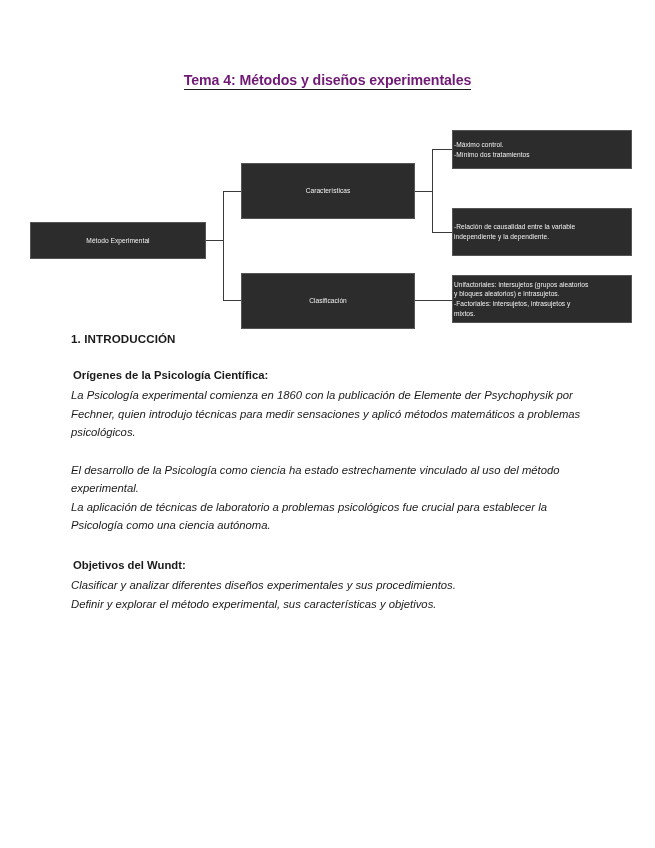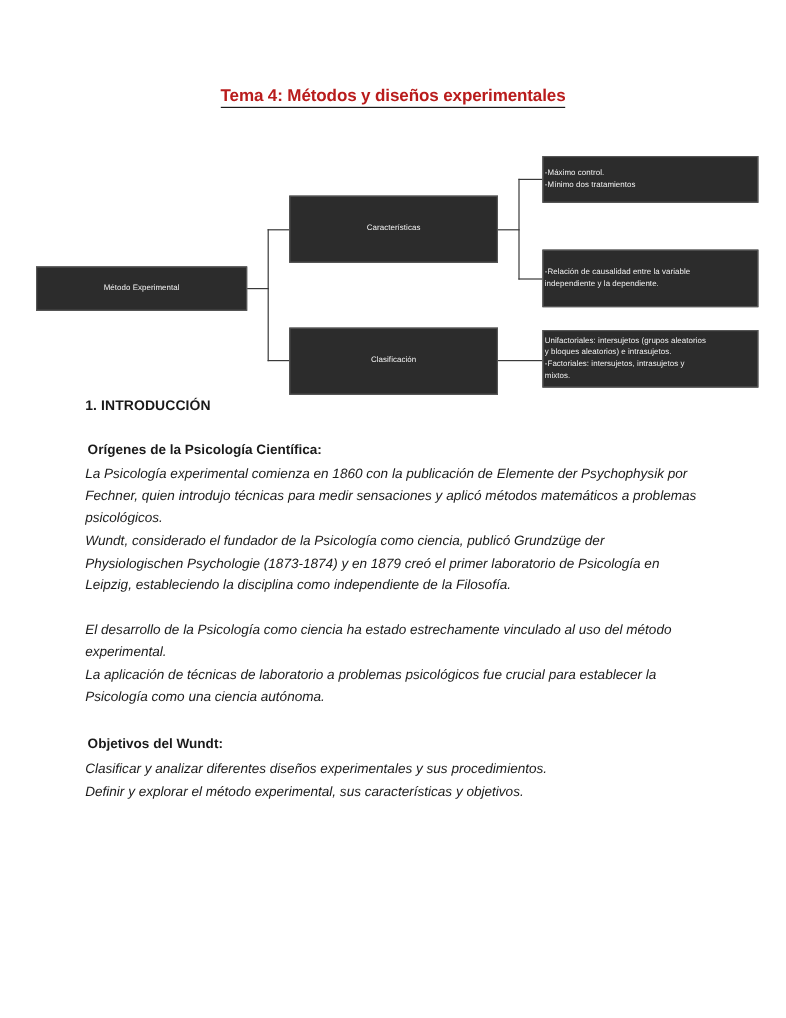--- a/index.html
+++ b/index.html
@@ -19,21 +19,21 @@
   
   .doc-title {
     position: absolute;
     left: 0;
     top: 72px;
     width: 655px;
     text-align: center;
     font-size: 14.2px;
     font-weight: bold;
     letter-spacing: -0.1px;
-    color: #b91c1c;
+    color: #701a75;
   }
   .doc-title span {
     border-bottom: 1.6px solid #1a1a1a;
     padding-bottom: 1px;
   }
 
   
   .diagram {
     position: absolute;
     left: 0;
@@ -177,21 +177,20 @@
   </div>
 </div>
 
 <div class="body-text">
 
   <div class="h-sec">1. INTRODUCCIÓN</div>
 
   <div>
     <div class="h-sub">Orígenes de la Psicología Científica:</div>
     <p class="para">La Psicología experimental comienza en 1860 con la publicación de Elemente der Psychophysik por Fechner, quien introdujo técnicas para medir sensaciones y aplicó métodos matemáticos a problemas psicológicos.</p>
-    <p class="para">Wundt, considerado el fundador de la Psicología como ciencia, publicó Grundzüge der Physiologischen Psychologie (1873-1874) y en 1879 creó el primer laboratorio de Psicología en Leipzig, estableciendo la disciplina como independiente de la Filosofía.</p>
   </div>
 
   <div class="gap"></div>
 
   <div>
     <p class="para">El desarrollo de la Psicología como ciencia ha estado estrechamente vinculado al uso del método experimental.</p>
     <p class="para">La aplicación de técnicas de laboratorio a problemas psicológicos fue crucial para establecer la Psicología como una ciencia autónoma.</p>
   </div>
 
   <div class="gap"></div>

